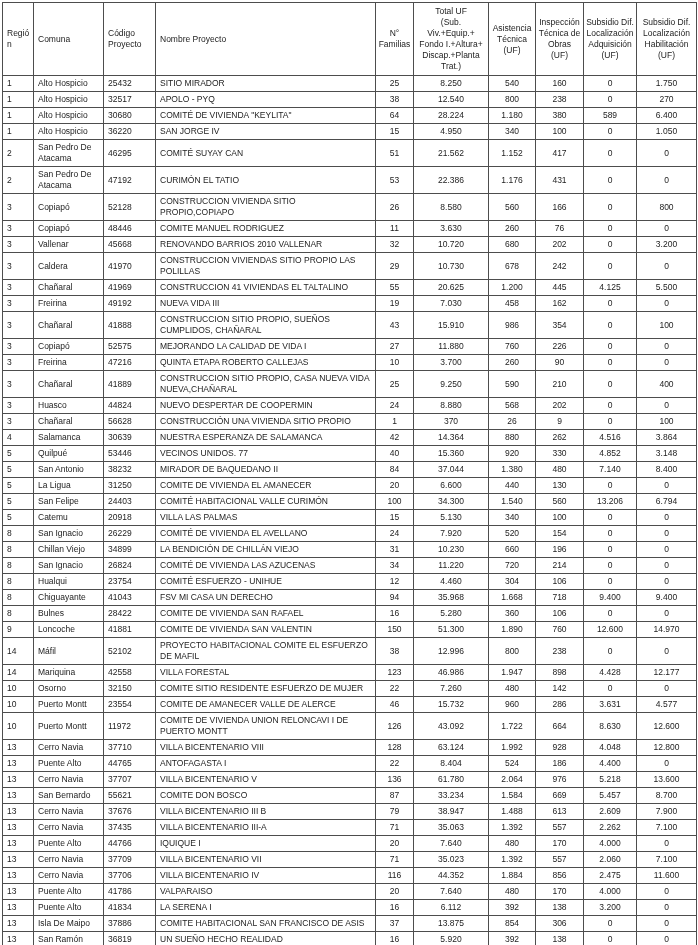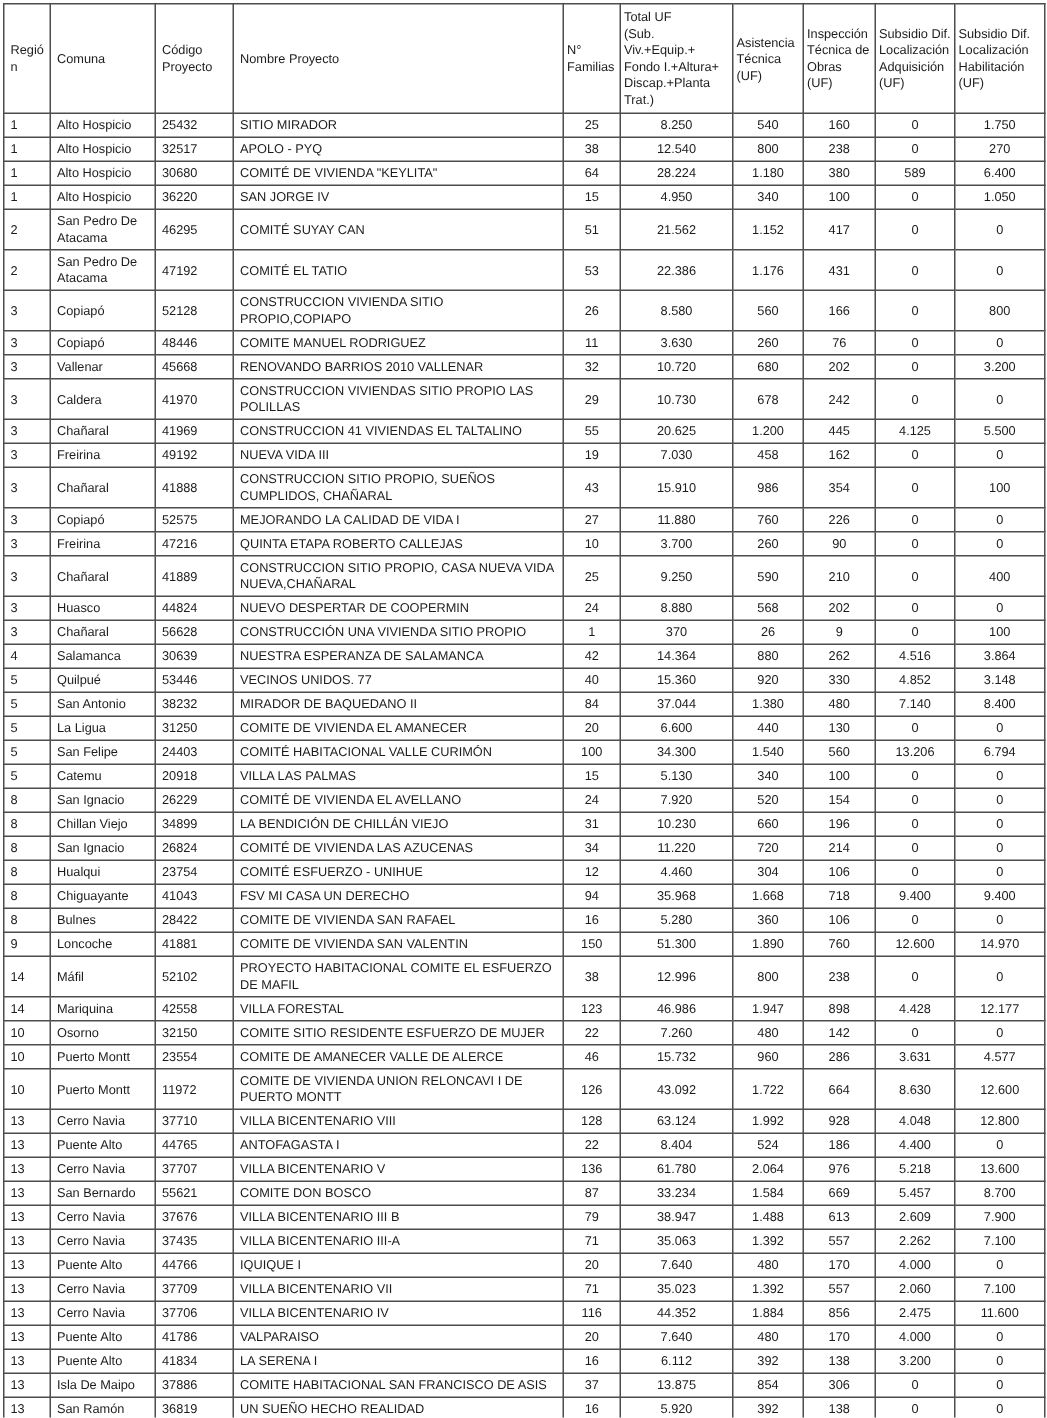--- a/index.html
+++ b/index.html
@@ -25,21 +25,21 @@
     font-size: 8.5px;
     line-height: 11px;
     color: #1c1c1c;
     padding: 2px 3px;
     vertical-align: middle;
     overflow: hidden;
     word-wrap: break-word;
   }
   table.data-table th {
     font-weight: normal;
-    text-align: left;
+    text-align: center;
     white-space: pre-line;
     padding: 3px 2px;
   }
   
   table.data-table th:nth-child(-n+4) { text-align: left; padding-left: 4px; }
   
   table.data-table td:nth-child(n+5) { text-align: center; }
   table.data-table td:nth-child(-n+4) { text-align: left; padding-left: 4px; }
   
   col.c1  { width: 31px; }
@@ -159,21 +159,21 @@
         <td>21.562</td>
         <td>1.152</td>
         <td>417</td>
         <td>0</td>
         <td>0</td>
       </tr>
       <tr>
         <td>2</td>
         <td>San Pedro De Atacama</td>
         <td>47192</td>
-        <td>COMITÉ EL TATIO</td>
+        <td>CURIMÓN EL TATIO</td>
         <td>53</td>
         <td>22.386</td>
         <td>1.176</td>
         <td>431</td>
         <td>0</td>
         <td>0</td>
       </tr>
       <tr>
         <td>3</td>
         <td>Copiapó</td>

